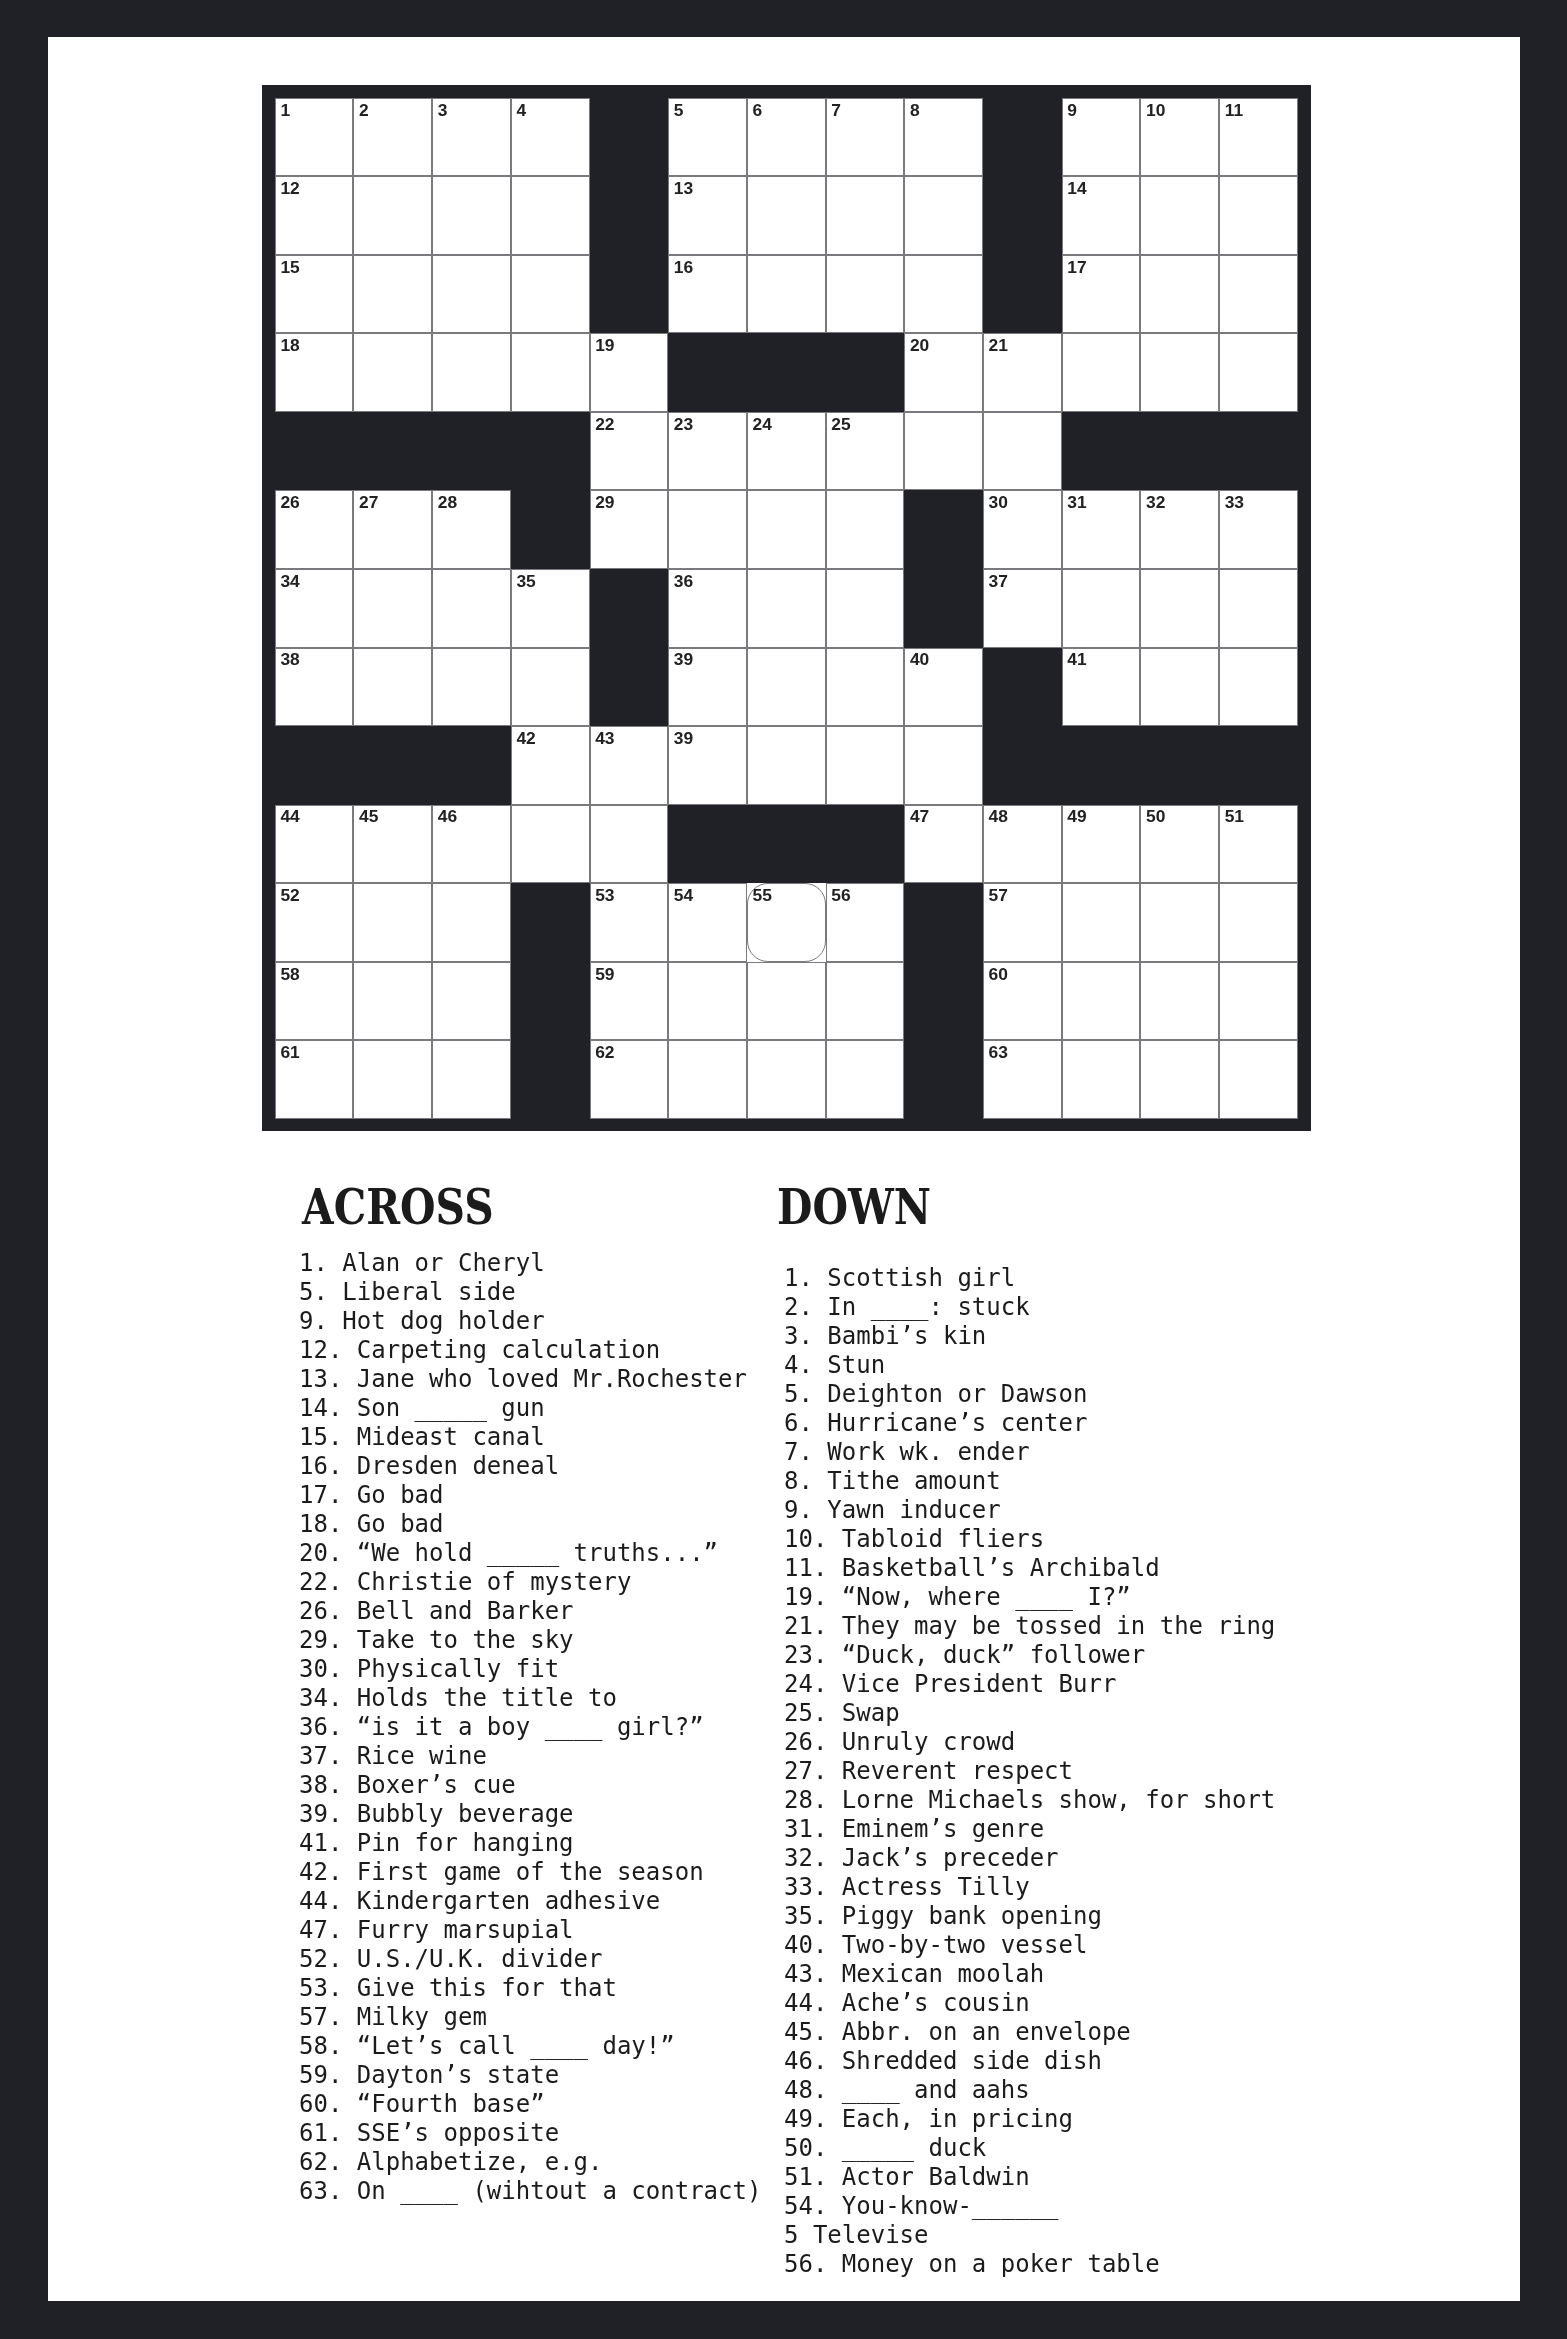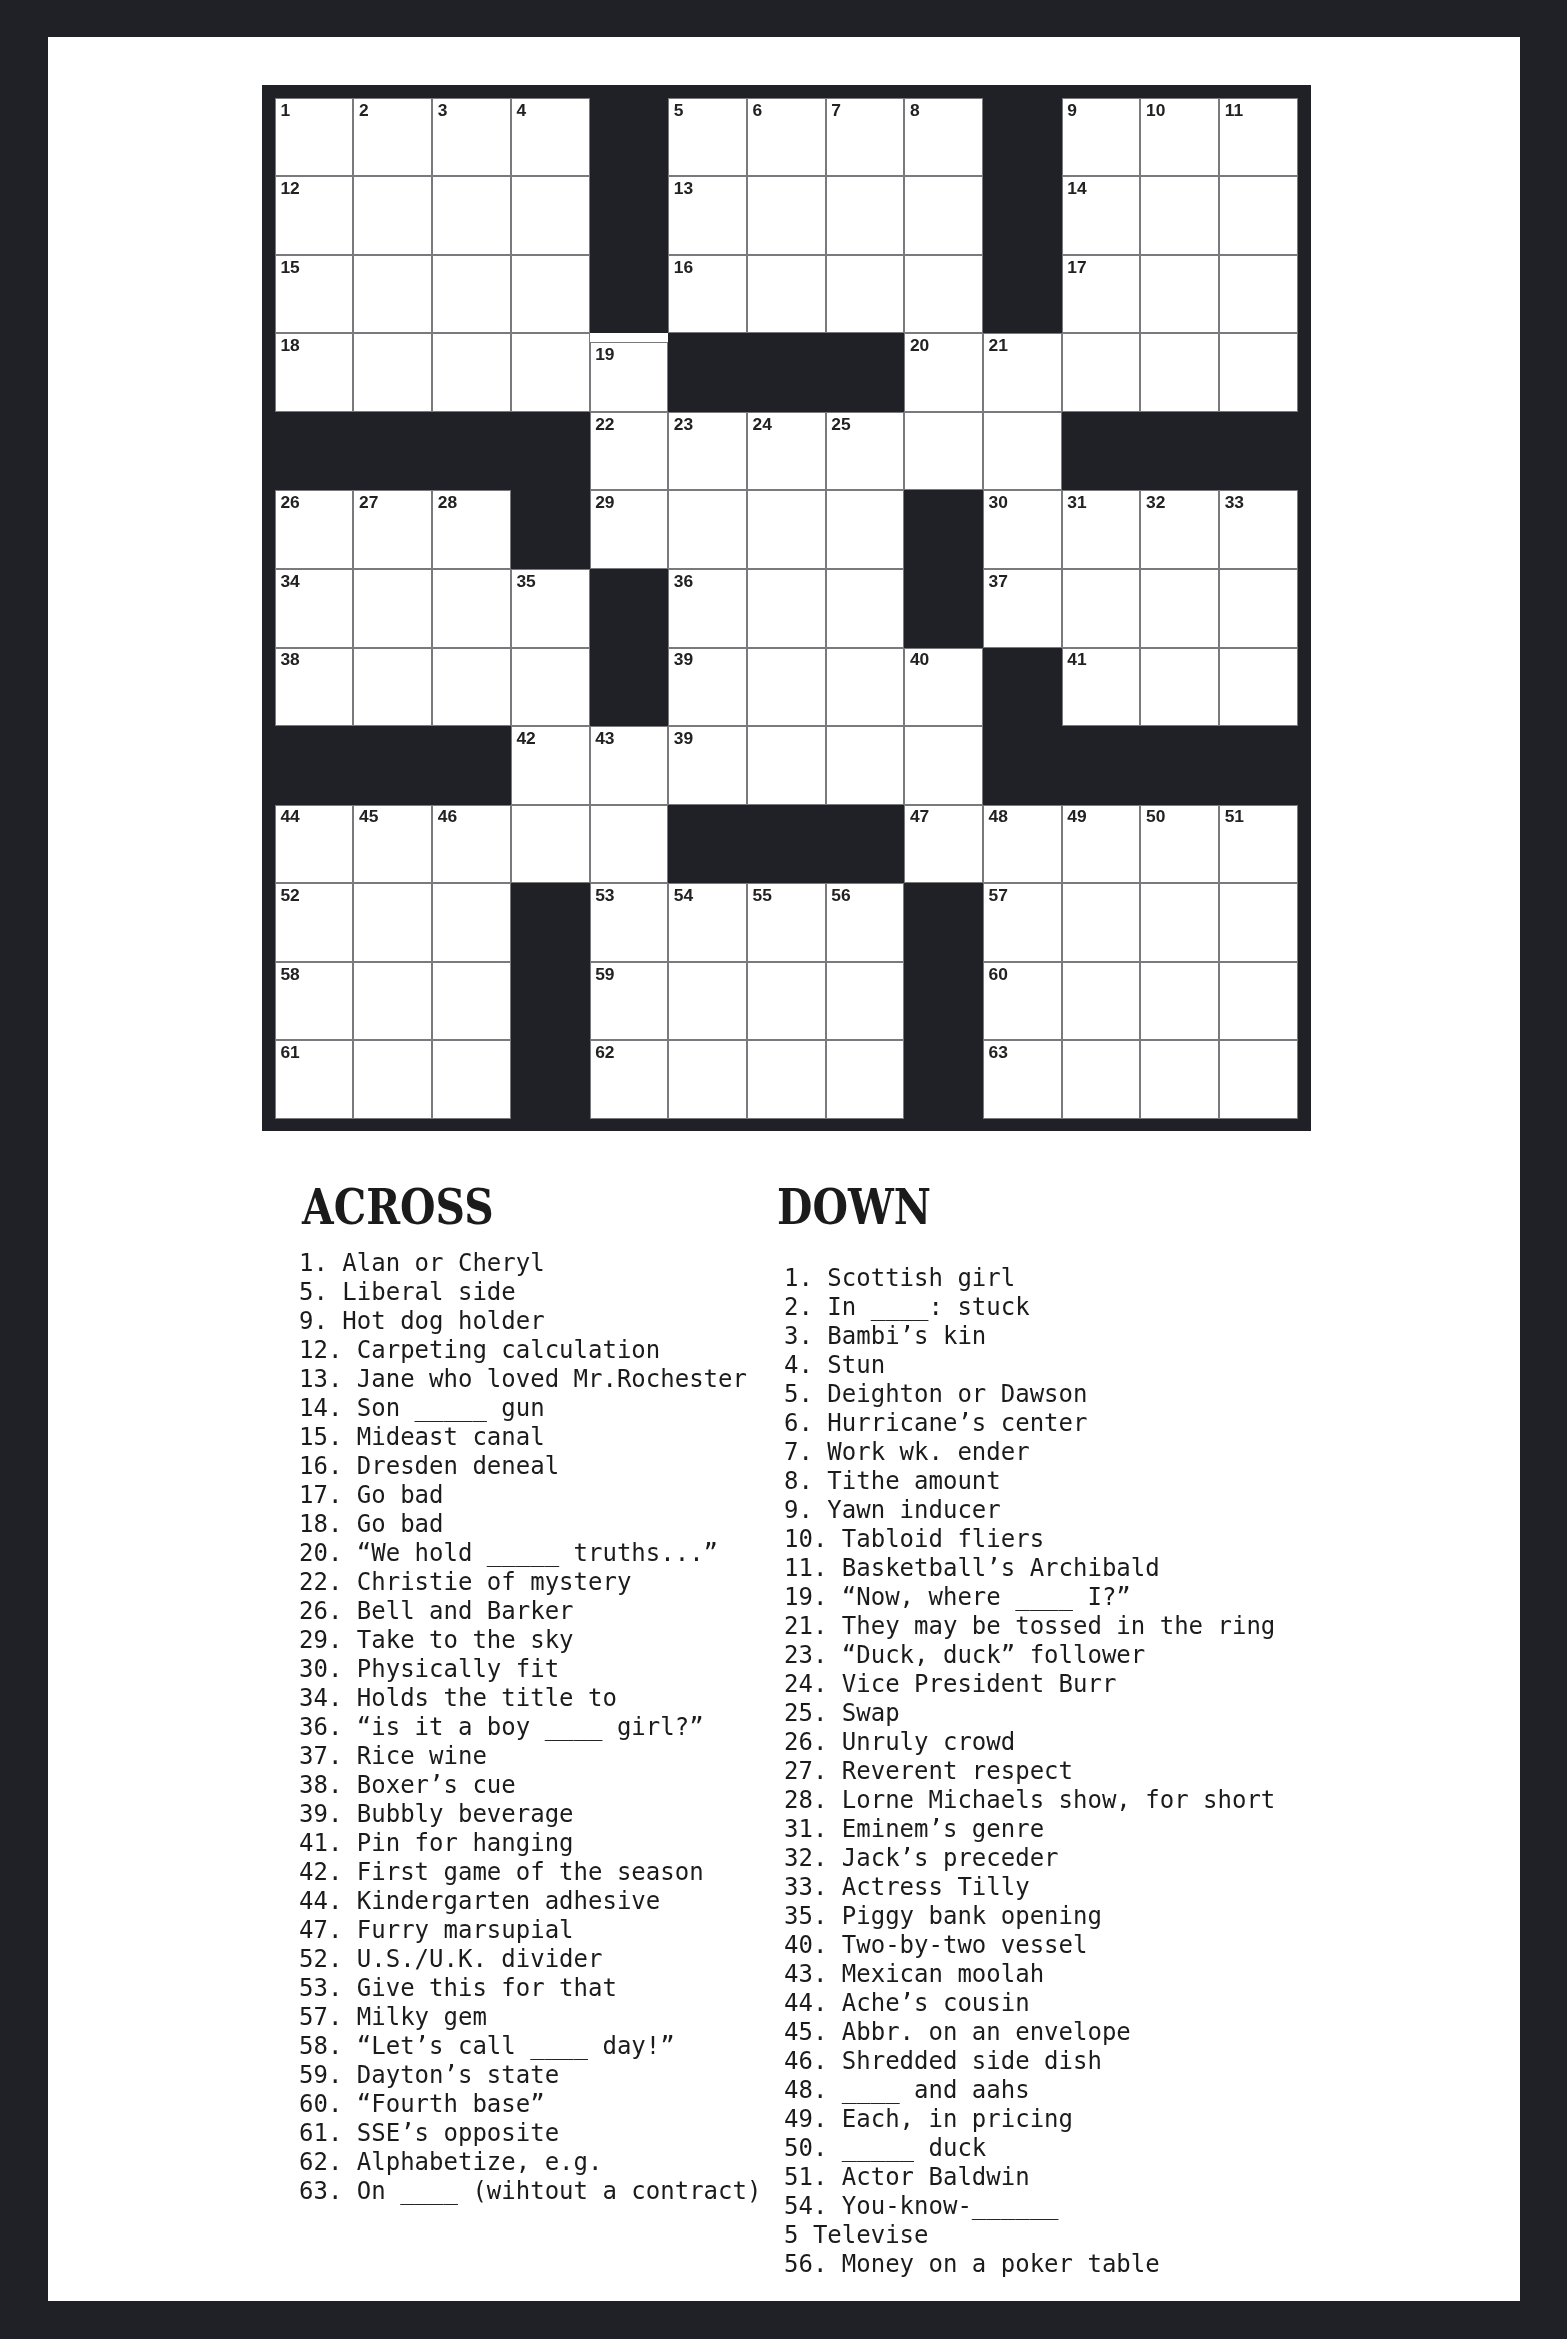--- a/index.html
+++ b/index.html
@@ -156,21 +156,21 @@
           <span class="num">17</span>
         </div>
         <div class="cell" style="grid-area: 3 / 12;"></div>
         <div class="cell" style="grid-area: 3 / 13;"></div>
         <div class="cell" style="grid-area: 4 / 1;">
           <span class="num">18</span>
         </div>
         <div class="cell" style="grid-area: 4 / 2;"></div>
         <div class="cell" style="grid-area: 4 / 3;"></div>
         <div class="cell" style="grid-area: 4 / 4;"></div>
-        <div class="cell" style="grid-area: 4 / 5; margin-top: 9px;">
+        <div class="cell" style="grid-area: 4 / 5;">
           <span class="num">19</span>
         </div>
         <div class="cell black" style="grid-area: 4 / 6;"></div>
         <div class="cell black" style="grid-area: 4 / 7;"></div>
         <div class="cell black" style="grid-area: 4 / 8;"></div>
         <div class="cell" style="grid-area: 4 / 9;">
           <span class="num">20</span>
         </div>
         <div class="cell" style="grid-area: 4 / 10;">
           <span class="num">21</span>
@@ -323,21 +323,21 @@
         </div>
         <div class="cell" style="grid-area: 11 / 2;"></div>
         <div class="cell" style="grid-area: 11 / 3;"></div>
         <div class="cell black" style="grid-area: 11 / 4;"></div>
         <div class="cell" style="grid-area: 11 / 5;">
           <span class="num">53</span>
         </div>
         <div class="cell" style="grid-area: 11 / 6;">
           <span class="num">54</span>
         </div>
-        <div class="cell" style="grid-area: 11 / 7;">
+        <div class="cell" style="grid-area: 11 / 7; border-radius: 21px;">
           <span class="num">55</span>
         </div>
         <div class="cell" style="grid-area: 11 / 8;">
           <span class="num">56</span>
         </div>
         <div class="cell black" style="grid-area: 11 / 9;"></div>
         <div class="cell" style="grid-area: 11 / 10;">
           <span class="num">57</span>
         </div>
         <div class="cell" style="grid-area: 11 / 11;"></div>

